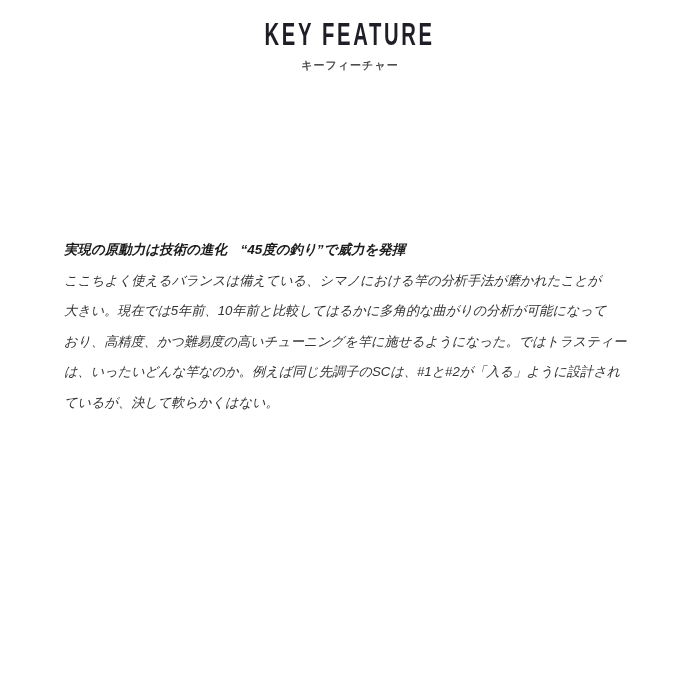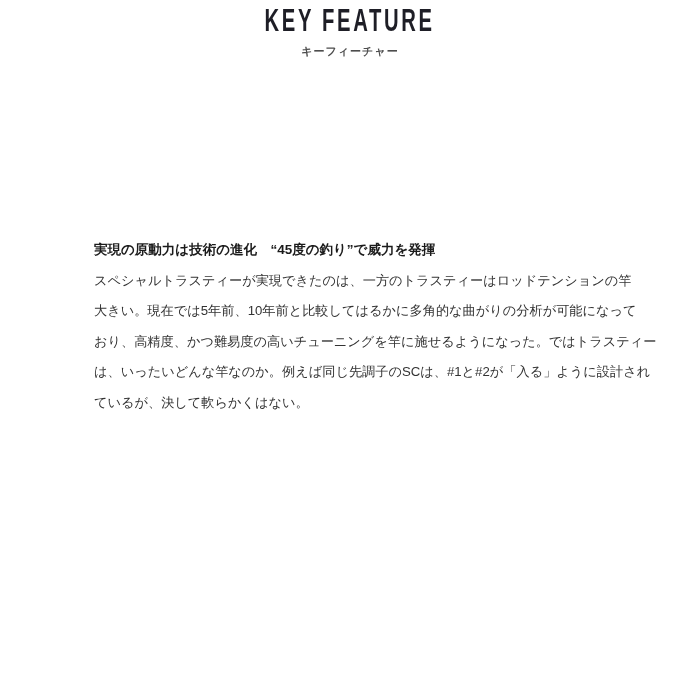--- a/index.html
+++ b/index.html
@@ -17,21 +17,21 @@
     overflow: hidden;
     position: relative;
   }
   .page {
     width: 700px;
     height: 700px;
     position: relative;
     background: var(--background);
   }
   .header {
-    padding-top: 5px;
+    padding-top: 19px;
     text-align: center;
   }
   .kf-title {
     display: inline-block;
     font-size: 23px;
     line-height: 1;
     font-weight: 700;
     letter-spacing: 3px;
     color: var(--title);
     transform: scale(0.88, 1.35);
@@ -41,23 +41,24 @@
   .kf-subtitle {
     margin-top: 15px;
     font-size: 11px;
     line-height: 16px;
     letter-spacing: 1px;
     color: var(--subtitle);
     font-weight: 700;
   }
   .article {
     position: absolute;
-    left: 94px;
+    left: 64px;
     top: 235px;
     width: 585px;
+    font-style: italic;
   }
   .article-heading {
     font-size: 13.5px;
     line-height: 30.5px;
     font-weight: 700;
     color: var(--heading);
     white-space: pre;
   }
   .article-paragraph {
     font-size: 13.2px;
@@ -72,20 +73,20 @@
 
 <div class="page">
 
   <div class="header">
     <h1 class="kf-title">KEY FEATURE</h1>
     <div class="kf-subtitle">キーフィーチャー</div>
   </div>
 
   <section class="article">
     <h2 class="article-heading">実現の原動力は技術の進化　“45度の釣り”で威力を発揮</h2>
-    <p class="article-paragraph">スペシャルトラスティーが実現できたのは、一方のトラスティーはロッドテンションの竿
+    <p class="article-paragraph">ここちよく使えるバランスは備えている、シマノにおける竿の分析手法が磨かれたことが
 大きい。現在では5年前、10年前と比較してはるかに多角的な曲がりの分析が可能になって
 おり、高精度、かつ難易度の高いチューニングを竿に施せるようになった。ではトラスティー
 は、いったいどんな竿なのか。例えば同じ先調子のSCは、#1と#2が「入る」ように設計され
 ているが、決して軟らかくはない。</p>
   </section>
 
 </div>
 
 </body></html>

